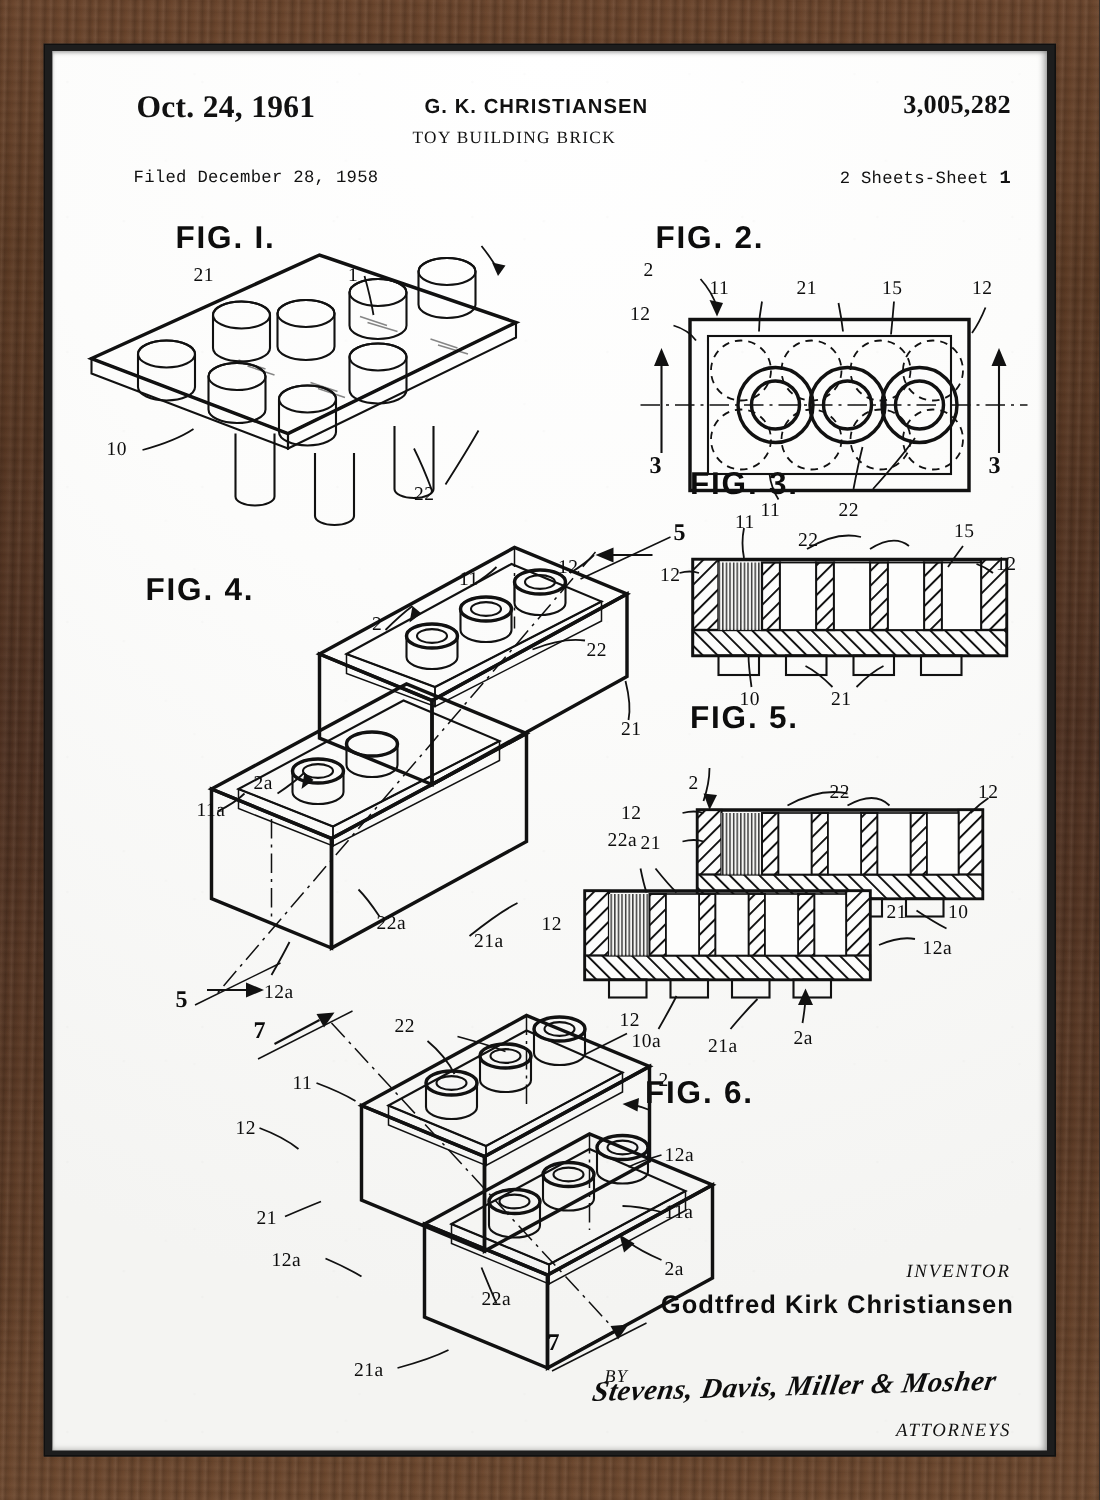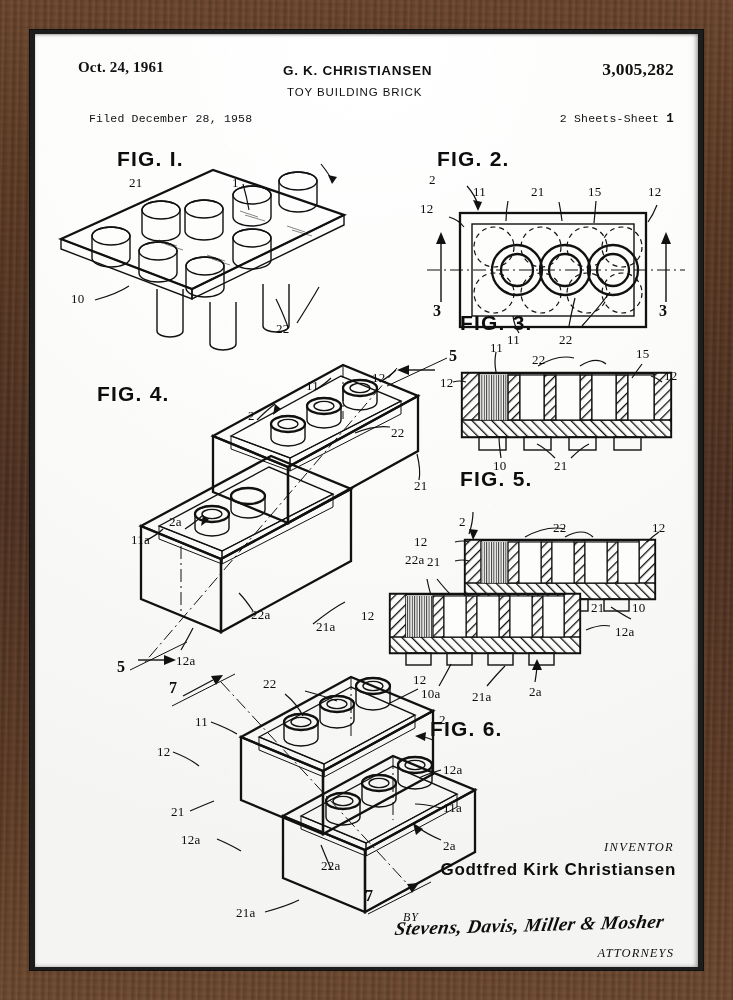--- a/index.html
+++ b/index.html
@@ -39,24 +39,24 @@
     background:
       radial-gradient(circle at 11% 23%,rgba(0,0,0,.05) .6px,transparent 1.2px),
       radial-gradient(circle at 63% 61%,rgba(0,0,0,.04) .6px,transparent 1.2px),
       radial-gradient(circle at 34% 81%,rgba(0,0,0,.05) .6px,transparent 1.2px),
       radial-gradient(circle at 86% 14%,rgba(0,0,0,.04) .6px,transparent 1.2px);
     background-size:90px 90px,120px 120px,140px 140px,110px 110px;
   }
 
   
   .hdr{position:absolute;color:#111;white-space:nowrap;}
-  #h-date{left:43px;top:25px;font-family:"Liberation Serif",serif;font-weight:bold;font-size:15px;letter-spacing:.2px;}
+  #h-date{left:56px;top:25px;font-family:"Liberation Serif",serif;font-weight:bold;font-size:21px;letter-spacing:.2px;}
   #h-inventor{left:248px;top:29px;font-size:13.5px;font-weight:bold;letter-spacing:.7px;}
   #h-patno{right:24px;top:25px;font-family:"Liberation Serif",serif;font-weight:bold;font-size:17.5px;letter-spacing:.2px;}
-  #h-title{left:252px;top:52px;font-family:Liberation Sans, sans-serif;font-size:11.5px;letter-spacing:.9px;}
+  #h-title{left:240px;top:52px;font-family:Liberation Serif, serif;font-size:11.5px;letter-spacing:.9px;}
   #h-filed{left:54px;top:78px;font-family:"Liberation Mono","DejaVu Sans Mono",monospace;font-size:11.5px;letter-spacing:.2px;}
   #h-sheets{right:24px;top:78px;font-family:"Liberation Mono","DejaVu Sans Mono",monospace;font-size:11.5px;letter-spacing:.2px;}
   #h-sheets b{font-size:12.5px;}
 
   
   .figcap{position:absolute;font-family:"Liberation Sans",sans-serif;font-weight:bold;
           font-size:21px;letter-spacing:1.2px;color:#0d0d0d;white-space:nowrap;}
 
   
   .ref{position:absolute;font-family:"Liberation Serif",serif;font-size:13px;color:#0d0d0d;

